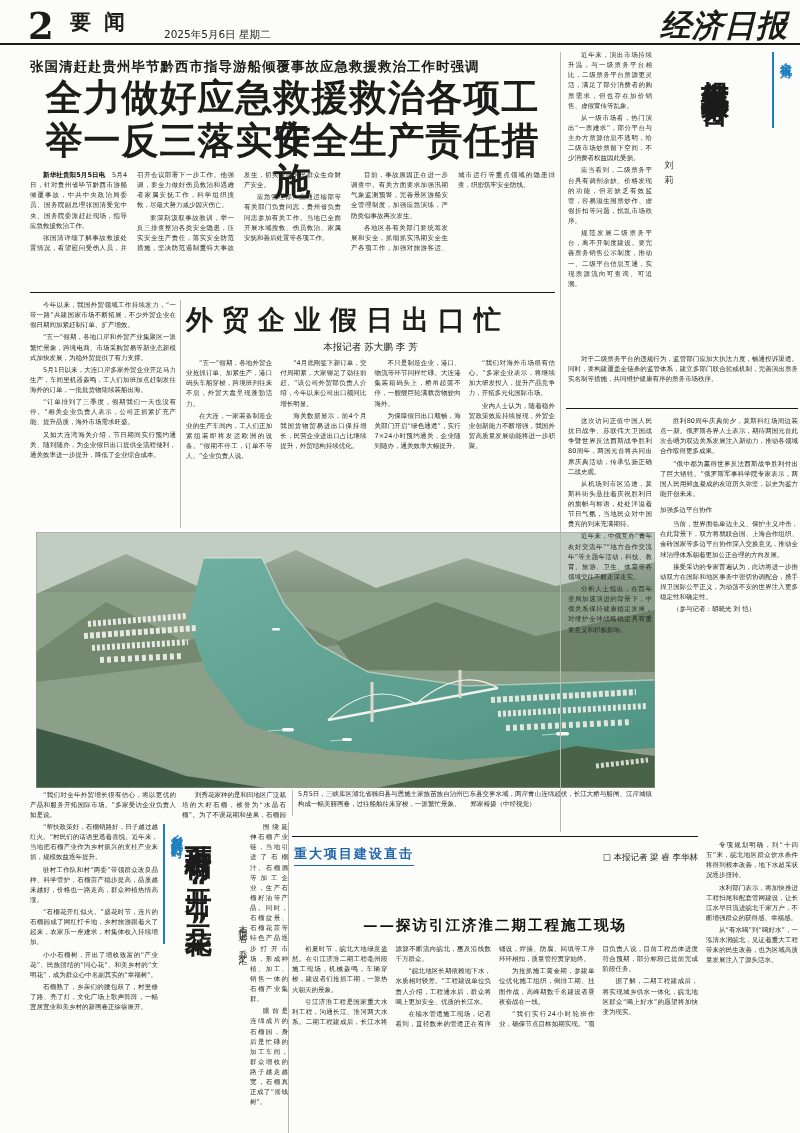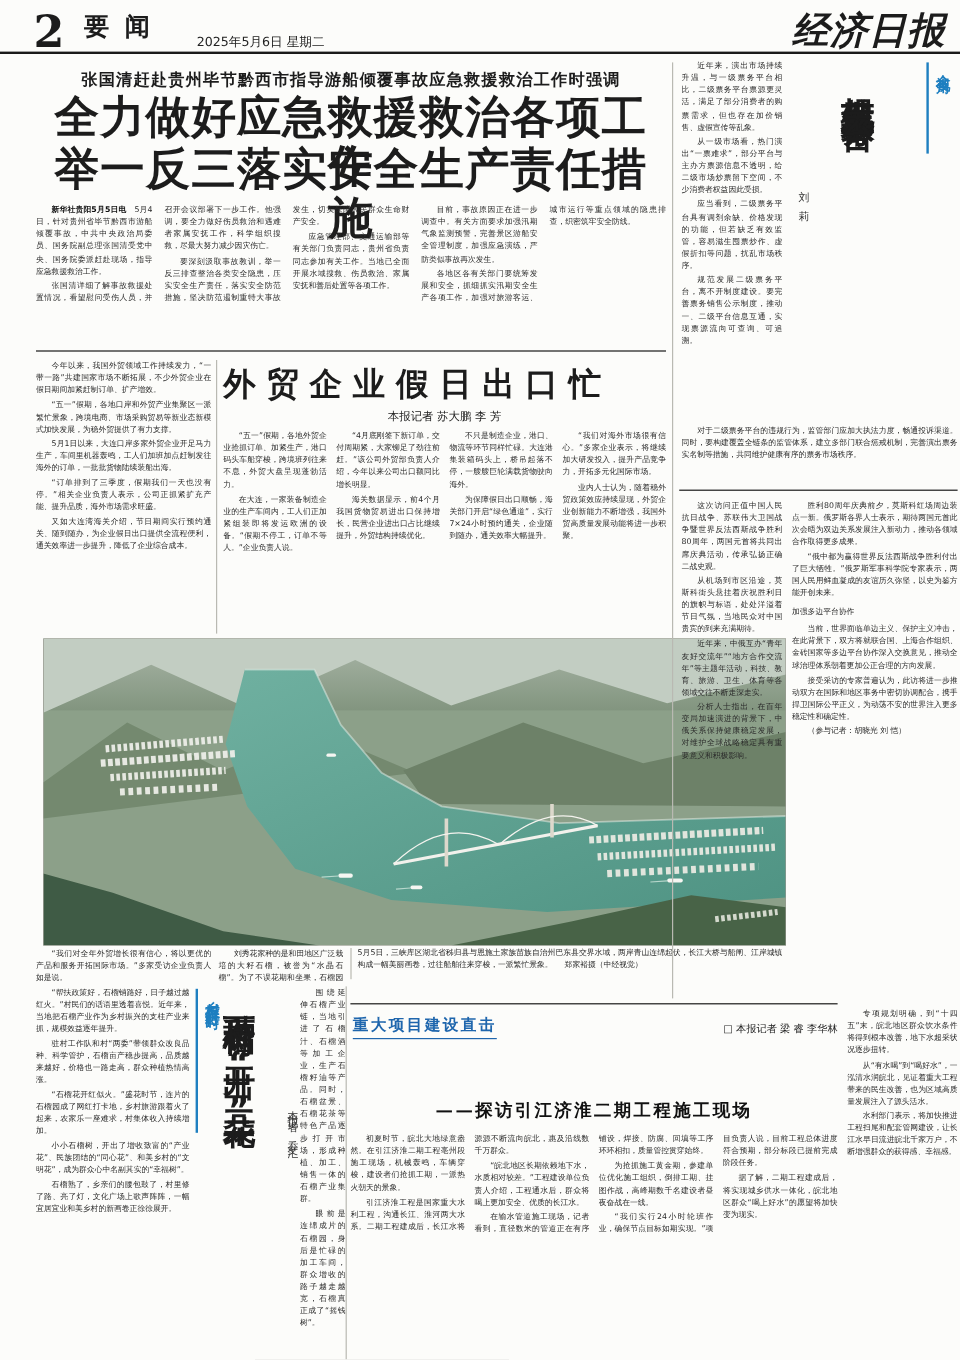--- a/index.html
+++ b/index.html
@@ -7,21 +7,21 @@
         font-family:"DejaVu Sans",sans-serif;color:#1c1c1c;overflow:hidden;}
   .abs{position:absolute;}
   .rule{background:#1a1a1a;}
   .vrule{background:#b9b9b2;width:1px;}
   
   .pageno{font-family:"DejaVu Serif",serif;font-weight:900;font-size:37px;line-height:1;}
   .section{font-weight:900;font-size:21px;letter-spacing:13px;line-height:1;}
   .date{font-size:10.5px;color:#222;}
   .masthead{font-family:"DejaVu Serif",serif;font-style:italic;font-weight:900;font-size:31px;letter-spacing:1px;}
   
-  .kicker{font-weight:700;font-size:13.5px;text-align:center;letter-spacing:1px;}
+  .kicker{font-weight:700;font-size:13.5px;letter-spacing:1px;}
   .bigline{font-weight:900;font-size:37px;text-align:center;letter-spacing:1px;line-height:1.1;}
   .midhead{font-family:"DejaVu Serif",serif;font-size:27px;letter-spacing:9px;text-align:left;font-weight:600;}
   .byline{font-size:9.5px;text-align:center;color:#222;}
   
   .body{overflow:hidden;}
   .body p{margin:0 0 2px 0;text-indent:2em;text-align:justify;font-size:6.5px;line-height:1.56;color:#2a2a2a;}
   .body p b{color:#111;}
   .c5{column-count:5;column-gap:10px;}
   .c4{column-count:4;column-gap:8px;}
   
@@ -186,22 +186,22 @@
       <p>初夏时节，皖北大地绿意盎然。在引江济淮二期工程亳州段施工现场，机械轰鸣，车辆穿梭，建设者们抢抓工期，一派热火朝天的景象。</p>
       <p>引江济淮工程是国家重大水利工程，沟通长江、淮河两大水系。二期工程建成后，长江水将源源不断流向皖北，惠及沿线数千万群众。</p>
       <p>“皖北地区长期依赖地下水，水质相对较差。”工程建设单位负责人介绍，工程通水后，群众将喝上更加安全、优质的长江水。</p>
       <p>在输水管道施工现场，记者看到，直径数米的管道正在有序铺设，焊接、防腐、回填等工序环环相扣，质量管控贯穿始终。</p>
       <p>为抢抓施工黄金期，参建单位优化施工组织，倒排工期、挂图作战，高峰期数千名建设者昼夜奋战在一线。</p>
       <p>“我们实行24小时轮班作业，确保节点目标如期实现。”项目负责人说，目前工程总体进度符合预期，部分标段已提前完成阶段任务。</p>
       <p>据了解，二期工程建成后，将实现城乡供水一体化，皖北地区群众“喝上好水”的愿望将加快变为现实。</p>
     </div>
     <div class="abs body" style="left:414px;top:4px;width:92px;height:290px;">
       <p>专项规划明确，到“十四五”末，皖北地区群众饮水条件将得到根本改善，地下水超采状况逐步扭转。</p>
+      <p>水利部门表示，将加快推进工程扫尾和配套管网建设，让长江水早日流进皖北千家万户，不断增强群众的获得感、幸福感。</p>
       <p>从“有水喝”到“喝好水”，一泓清水润皖北，见证着重大工程带来的民生改善，也为区域高质量发展注入了源头活水。</p>
-      <p>水利部门表示，将加快推进工程扫尾和配套管网建设，让长江水早日流进皖北千家万户，不断增强群众的获得感、幸福感。</p>
     </div>
   </div>
 
   <div class="abs vrule" style="left:560px;top:52px;height:780px;"></div>
 
   <div class="abs body" style="left:568px;top:50px;width:84px;height:300px;">
     <p>近年来，演出市场持续升温，与一级票务平台相比，二级票务平台票源更灵活，满足了部分消费者的购票需求，但也存在加价销售、虚假宣传等乱象。</p>
     <p>从一级市场看，热门演出“一票难求”，部分平台与主办方票源信息不透明，给二级市场炒票留下空间，不少消费者权益因此受损。</p>
     <p>应当看到，二级票务平台具有调剂余缺、价格发现的功能，但若缺乏有效监管，容易滋生囤票炒作、虚假折扣等问题，扰乱市场秩序。</p>
     <p>规范发展二级票务平台，离不开制度建设。要完善票务销售公示制度，推动一、二级平台信息互通，实现票源流向可查询、可追溯。</p>

